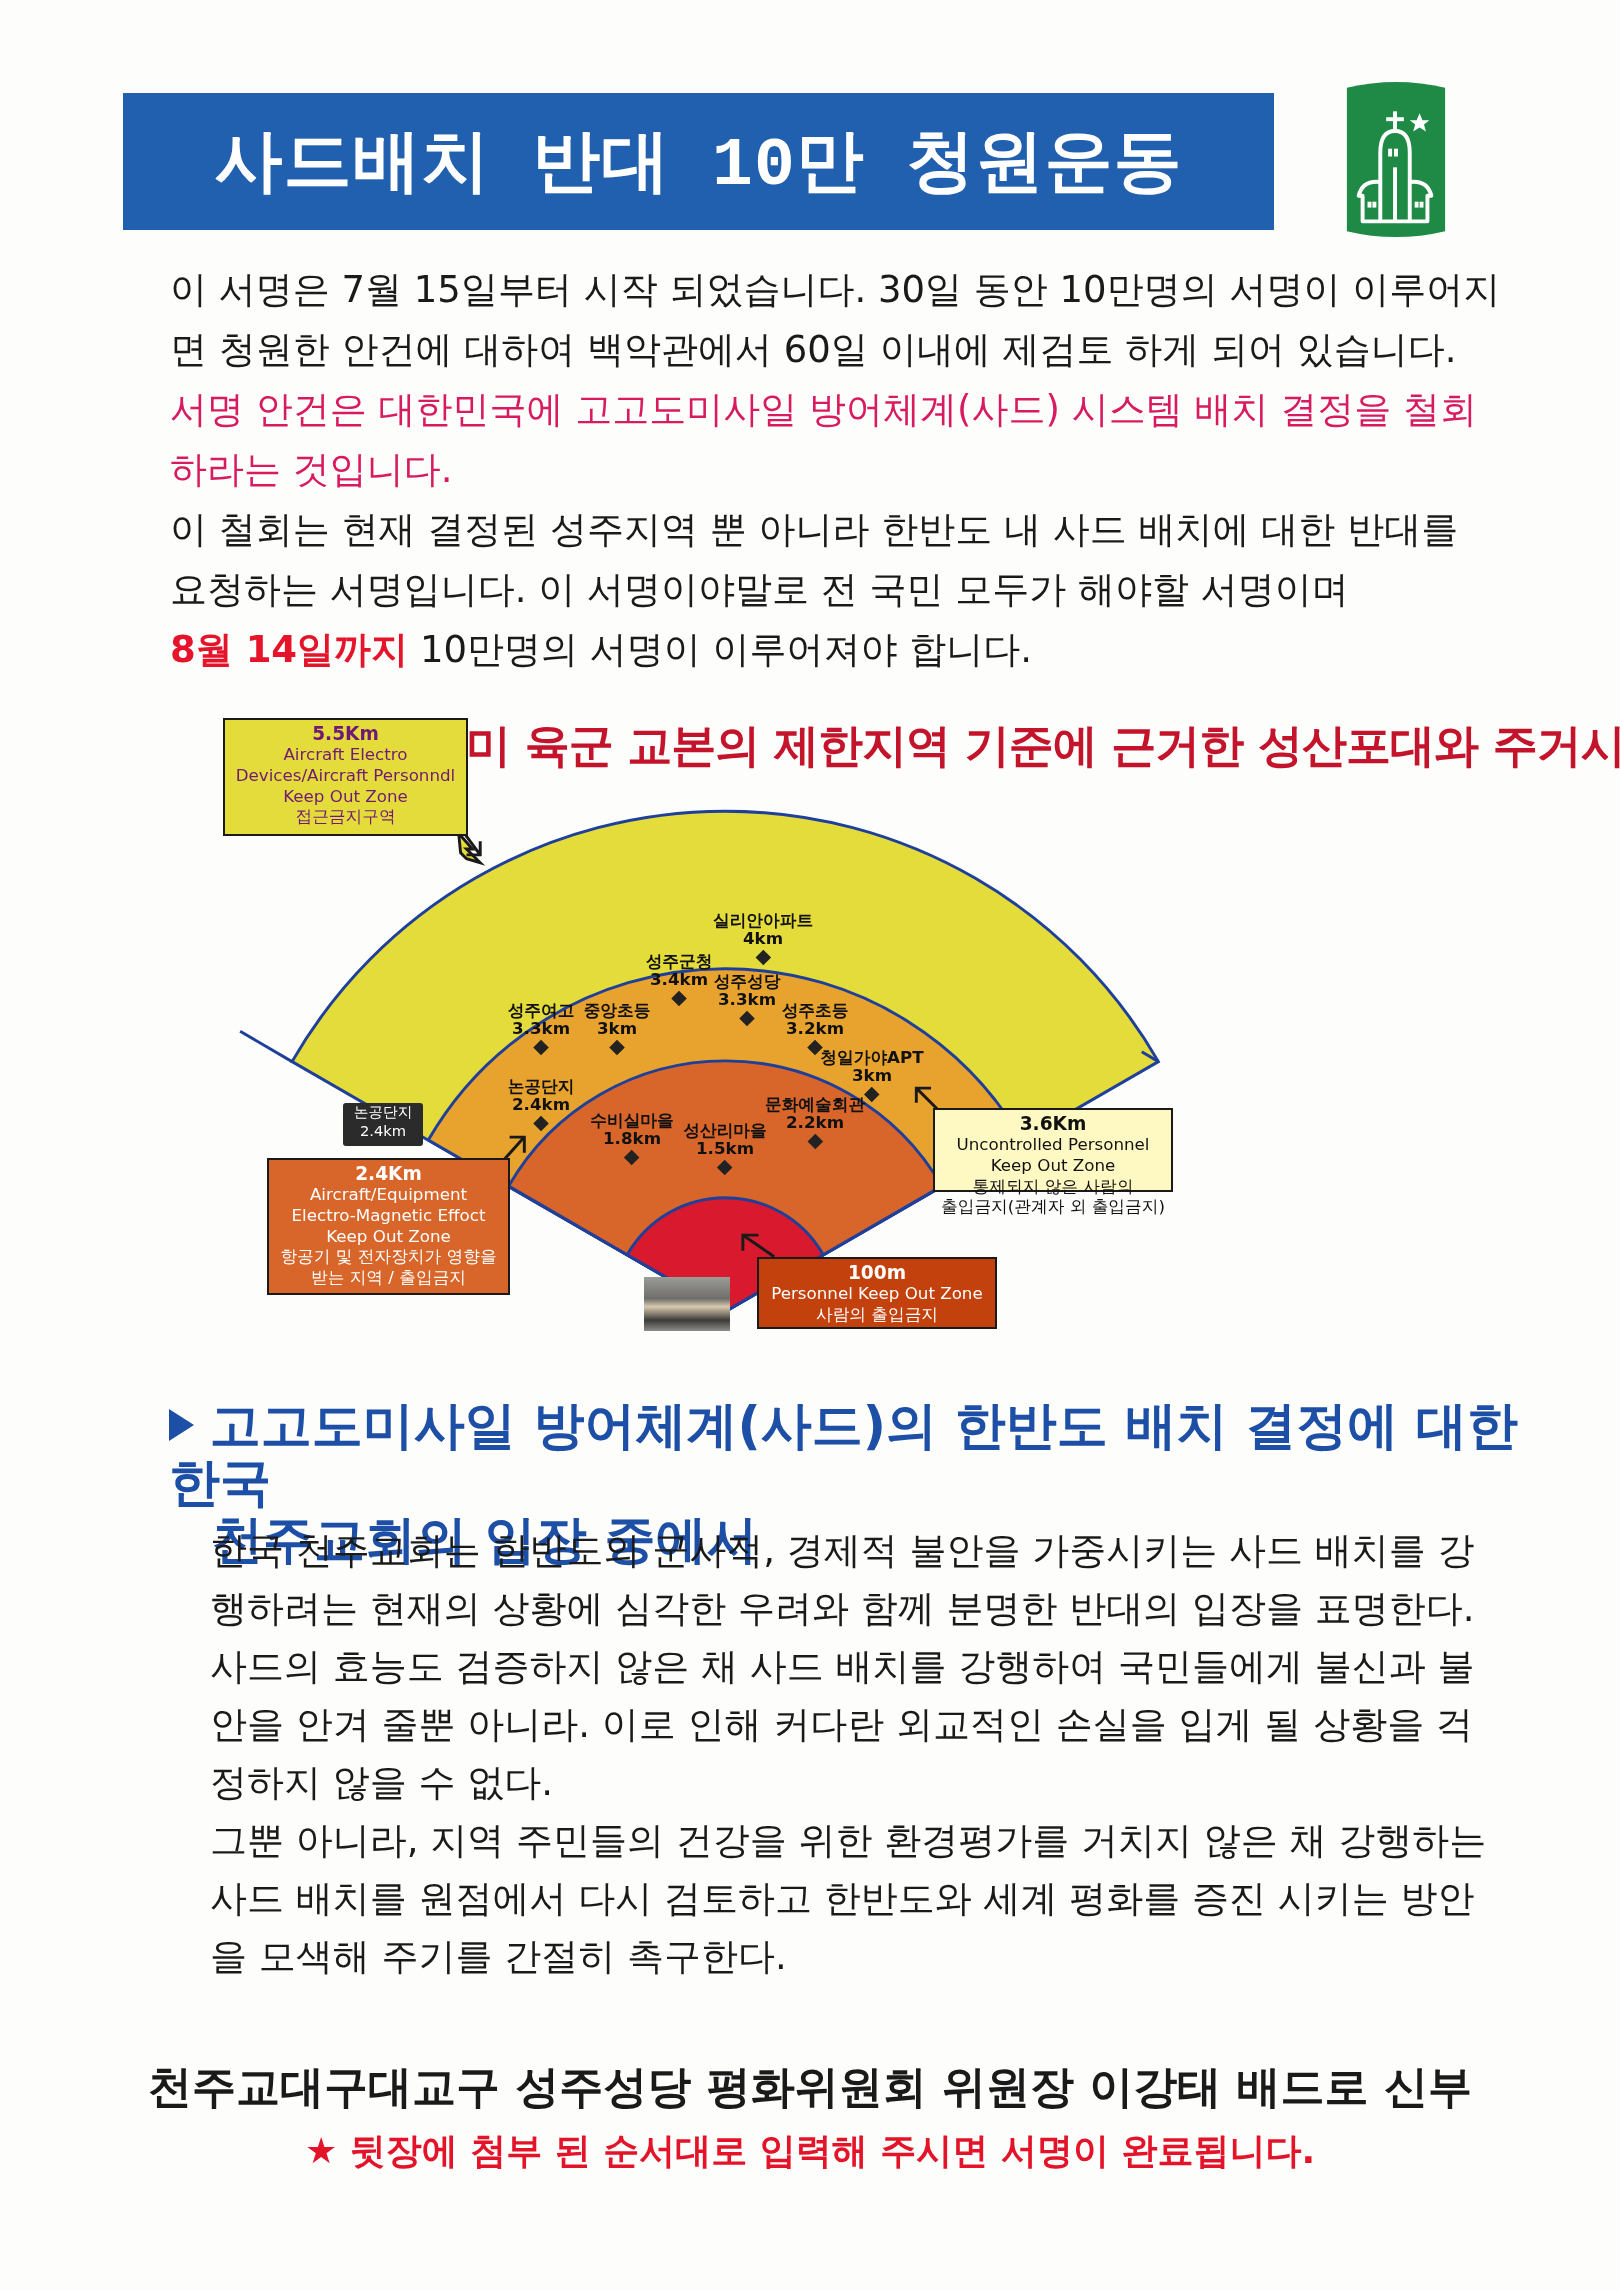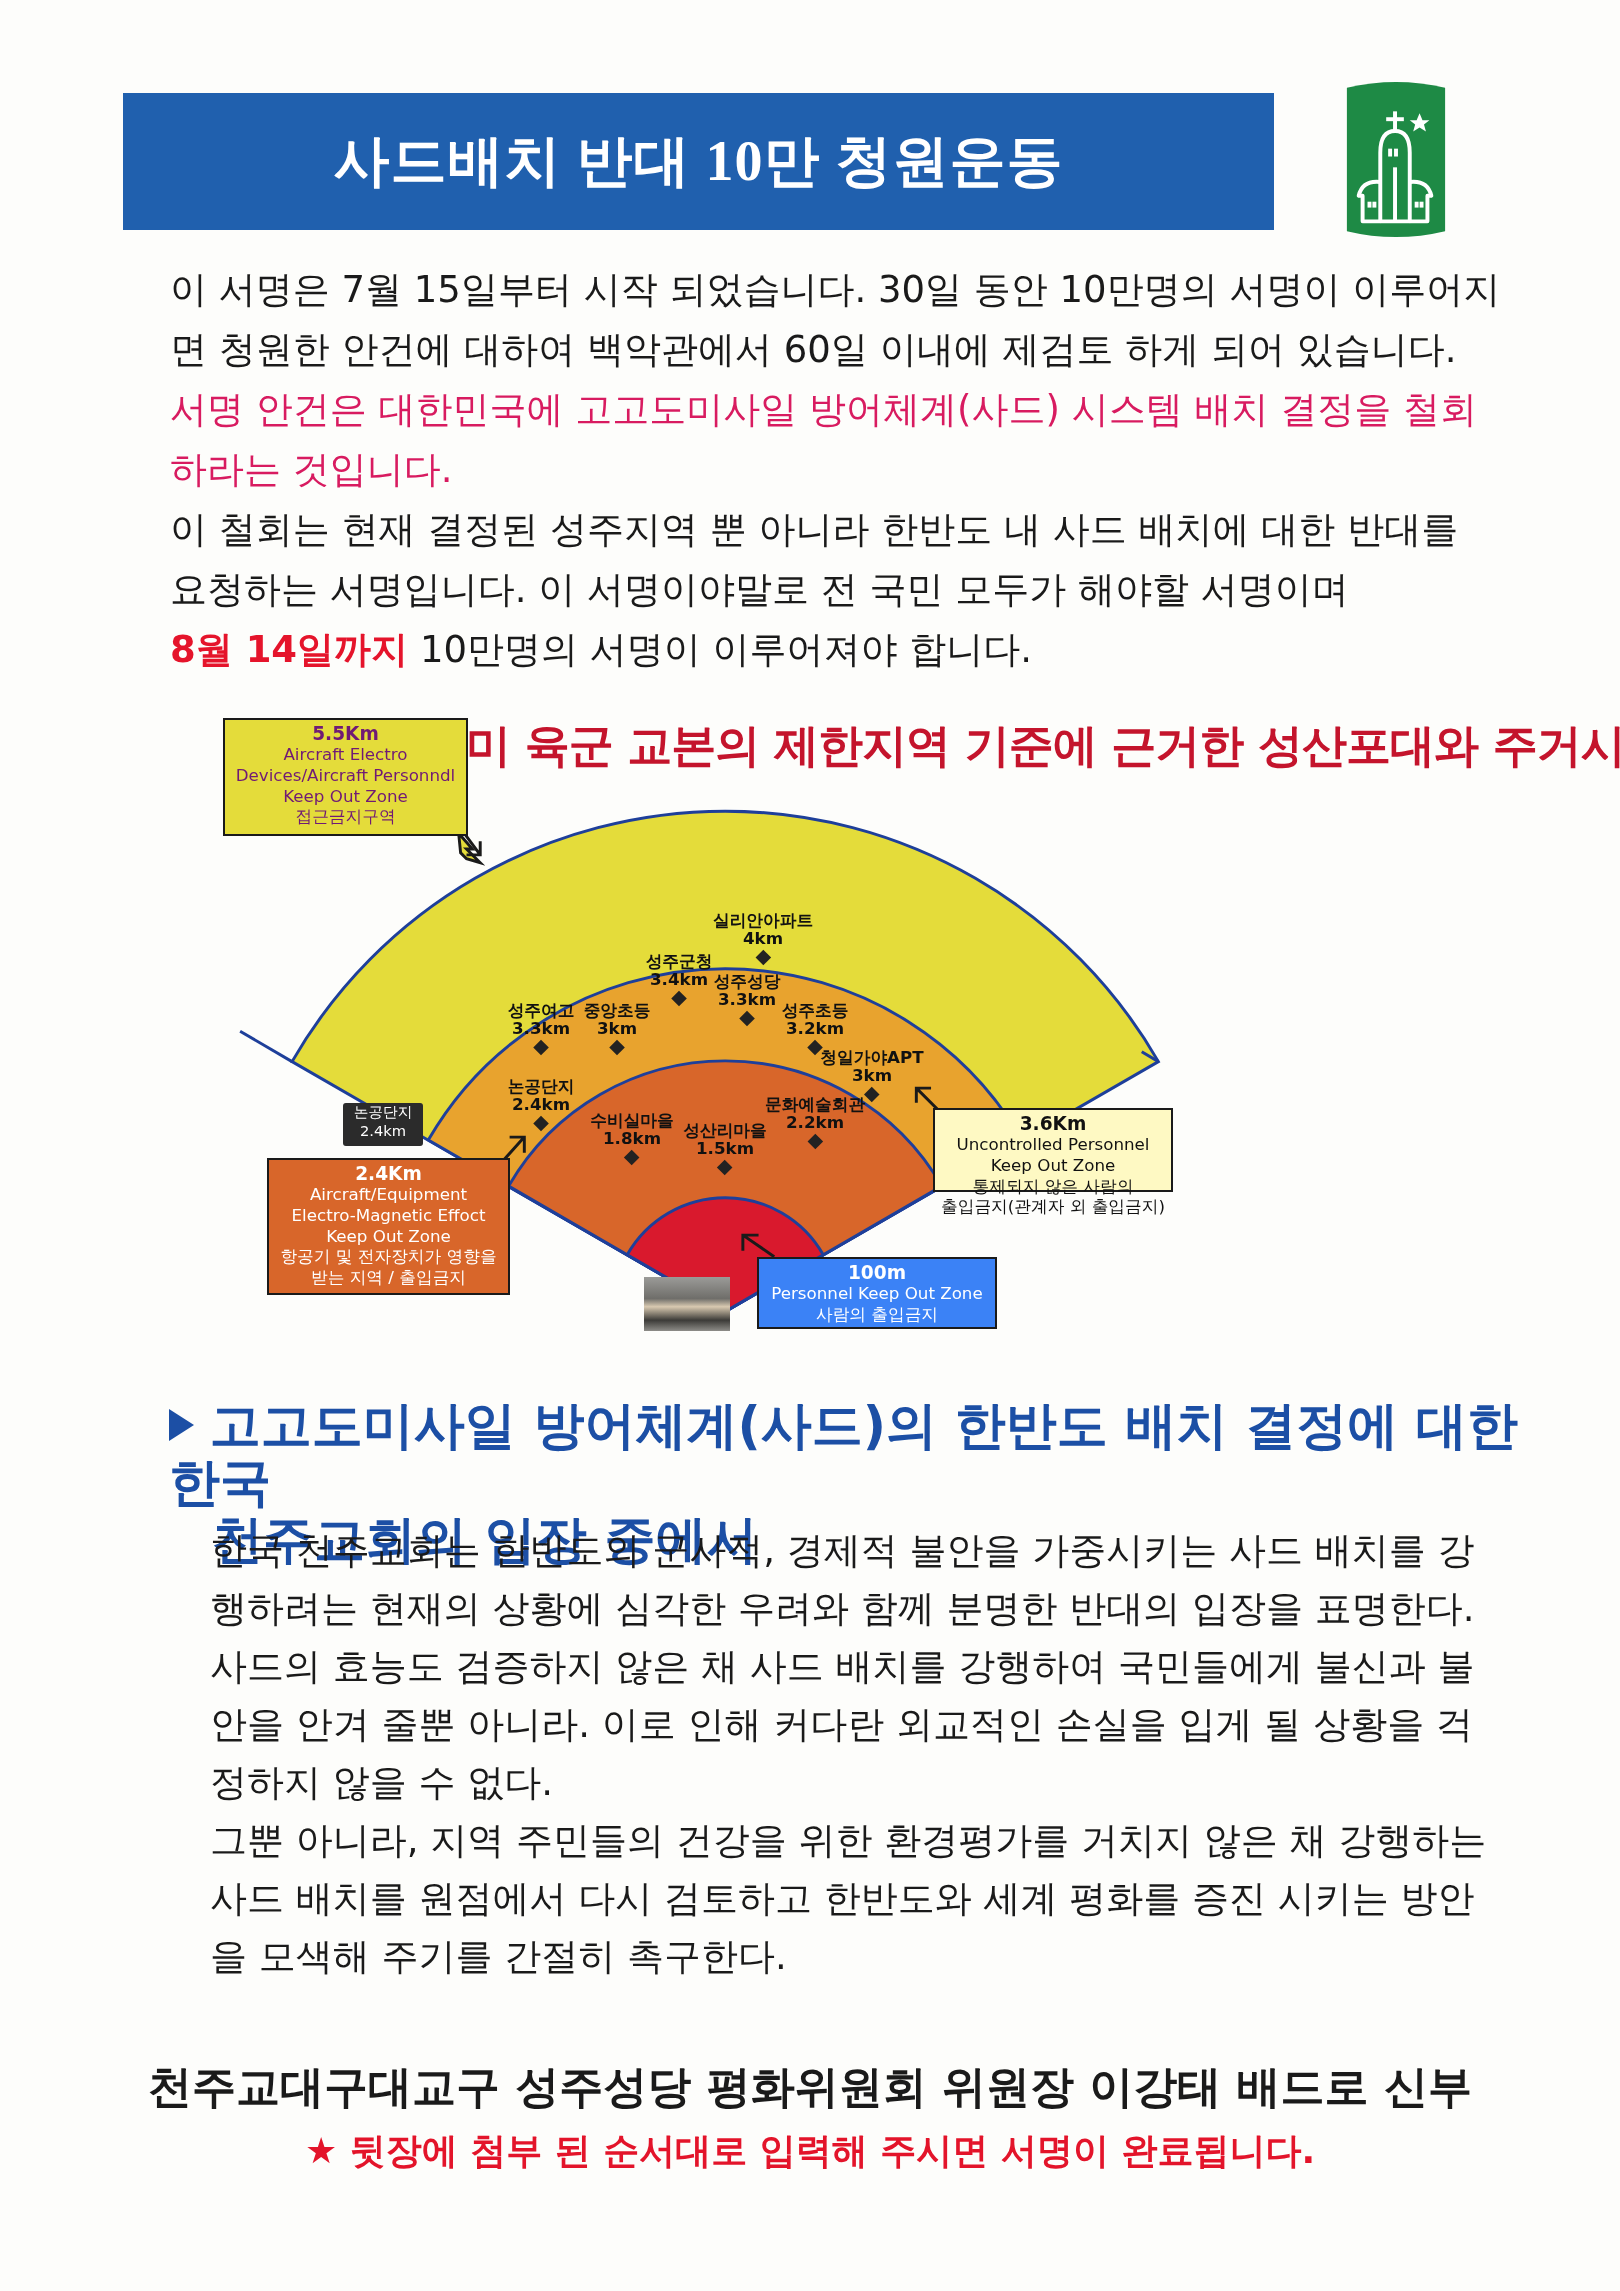--- a/index.html
+++ b/index.html
@@ -1,33 +1,33 @@
 <!DOCTYPE html>
 <html><head>
 <meta charset="utf-8">
 <style>
   html,body{margin:0;padding:0;}
   body{width:1620px;height:2292px;background:#fdfdfb;position:relative;overflow:hidden;font-family:"DejaVu Sans","Liberation Sans",sans-serif;color:#1a1a1a;}
   .abs{position:absolute;}
   #title-banner{left:123px;top:93px;width:1151px;height:137px;background:#2060ae;display:flex;align-items:center;justify-content:center;}
-  #title-banner span{color:#fff;font-weight:bold;font-size:56px;letter-spacing:1px;font-family:Liberation Serif, serif;}
+  #title-banner span{color:#fff;font-weight:bold;font-size:68px;letter-spacing:1px;font-family:Liberation Mono, monospace;}
   #logo{left:1341px;top:74px;width:110px;height:167px;}
   .para{left:129px;width:1372px;font-size:37px;line-height:60px;}
   .para p{margin:0;}
   .indent{padding-left:41px;}
   .magenta{color:#d81b60;}
   .red-bold{color:#e5142b;font-weight:bold;}
   #diagram{left:0;top:686px;width:1620px;height:667px;}
   #diagram-title{left:466px;top:716px;font-size:45px;font-weight:bold;color:#c4142c;letter-spacing:-1px;white-space:nowrap;}
   .callout{position:absolute;border:2.9px solid #1a1a1a;text-align:center;font-size:16.7px;line-height:20.6px;box-sizing:border-box;padding:3.9px 5.9px;}
   .callout b{display:block;font-size:18.6px;}
   #callout-yellow{left:223px;top:718px;width:245px;height:118px;background:#e4dc3a;color:#701a75;}
   #callout-orange{left:267px;top:1158px;width:243px;height:137px;background:#d8662a;color:#fff;}
   #callout-amber{left:933px;top:1108px;width:240px;height:84px;background:#fef9c3;color:#111;}
-  #callout-red{left:757px;top:1257px;width:240px;height:72px;background:#3b82f6;color:#fff;}
+  #callout-red{left:757px;top:1257px;width:240px;height:72px;background:#c2410c;color:#fff;}
   #nongong-label{left:343px;top:1103px;width:80px;height:43px;background:#2b2b2b;color:#fff;font-size:14.7px;line-height:18.6px;text-align:center;border-radius:2.9px;}
   #thaad-photo{left:644px;top:1277px;width:86px;height:54px;background:linear-gradient(180deg,#9b9b98 0%,#6f6e6a 40%,#d8c9b0 55%,#3c3b38 80%,#8d8c88 100%);}
   .marker{position:absolute;text-align:center;font-size:16.7px;font-weight:bold;line-height:17.6px;color:#111;transform:translateX(-50%);white-space:nowrap;}
   .marker .dia{display:block;width:10.8px;height:10.8px;background:#222;transform:rotate(45deg);margin:4.9px auto 0;}
   #section-heading{left:169px;top:1397px;width:1372px;font-size:51px;font-weight:bold;color:#1c4fa5;line-height:57px;}
   #section-heading .tri{display:inline-block;width:0;height:0;border-left:25.5px solid #1c4fa5;border-top:16.7px solid transparent;border-bottom:16.7px solid transparent;margin-right:15.7px;vertical-align:middle;position:relative;top:-3.9px;}
   #section-heading .line2{padding-left:43px;}
   .para2{left:169px;width:1338px;font-size:37px;line-height:58px;}
   .para2 p{margin:0;}
   #signature{left:0;width:1620px;top:2044px;text-align:center;font-size:44px;font-weight:bold;color:#1a1a1a;margin-top:14px;}

